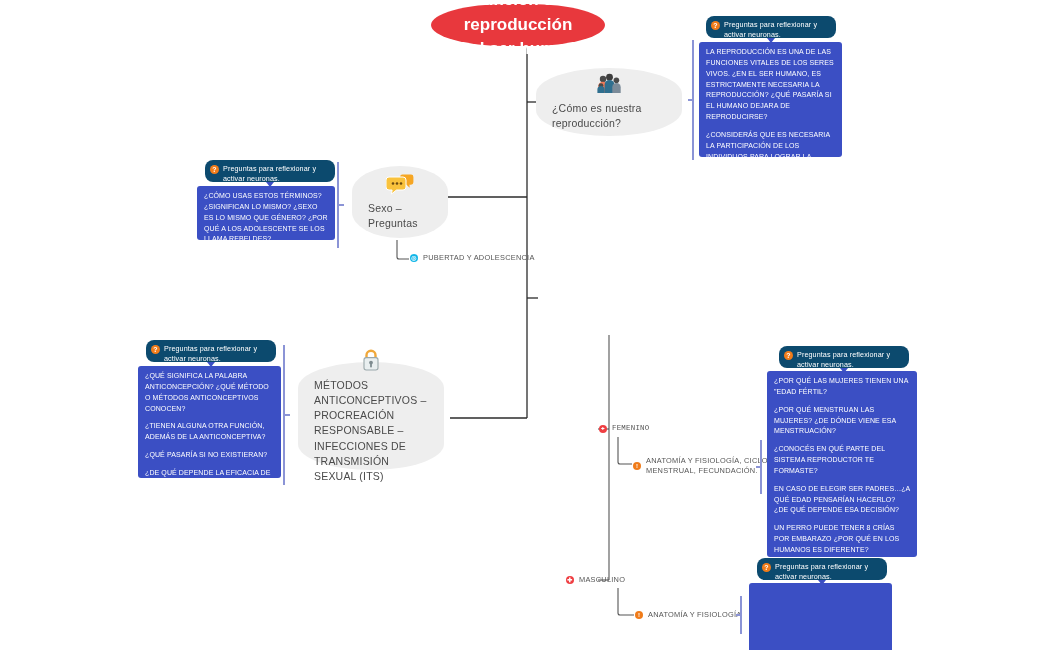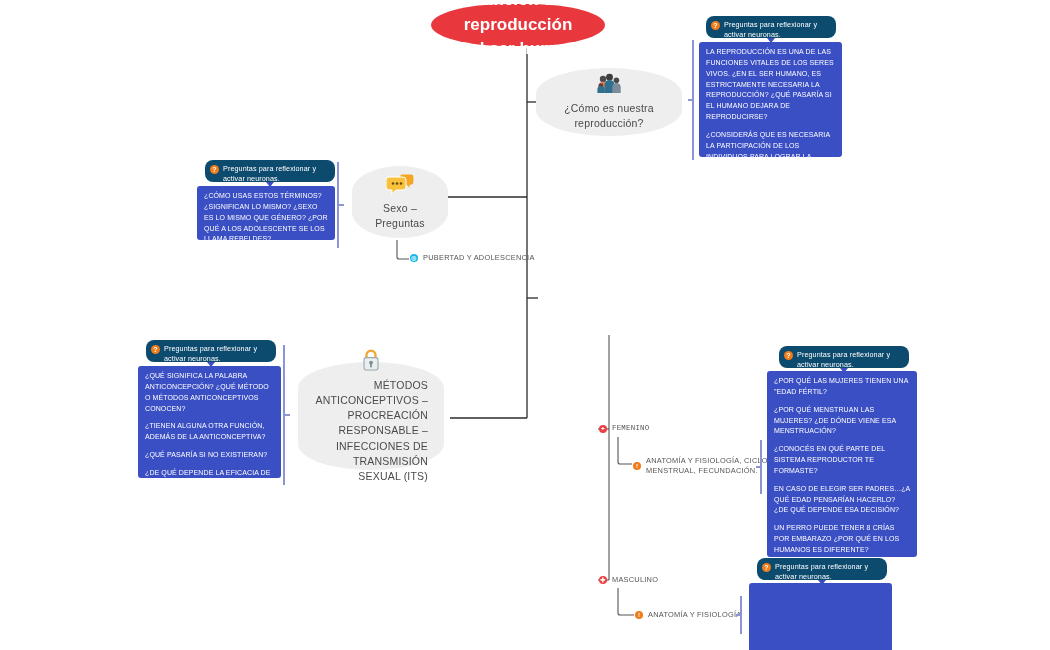--- a/index.html
+++ b/index.html
@@ -36,24 +36,23 @@
     box-sizing:border-box;
     display:flex;flex-direction:column;
     align-items:center;justify-content:center;
     padding:10px 16px;
     color:#4a4a4a;
   }
   .topic .ico{margin-bottom:6px;line-height:0;}
   .topic .tlabel{
     font-size:10.5px;
     line-height:1.45;
-    text-align:center;
     letter-spacing:.2px;
   }
-  .topic.big .tlabel{text-align:right;}
+  .topic.big .tlabel{text-align:left;}
 
   
   .leaf{
     position:absolute;
     display:flex;align-items:center;gap:5px;
     font-size:7.4px;
     color:#555;
     letter-spacing:.25px;
     line-height:1.35;
     white-space:nowrap;
@@ -249,21 +248,21 @@
     <span class="bullet" style="background:#ef3e42;">✚</span>
     <span class="ltxt">FEMENINO</span>
   </div>
 
   <div class="leaf" style="left:633px;top:456px;">
     <span class="bullet" style="background:#f07c1a;">!</span>
     <span class="ltxt">ANATOMÍA Y FISIOLOGÍA, CICLO
 MENSTRUAL, FECUNDACIÓN.</span>
   </div>
 
-  <div class="leaf" style="left:599px;top:575px;">
+  <div class="leaf" style="left:566px;top:575px;">
     <span class="bullet" style="background:#ef3e42;">✚</span>
     <span class="ltxt">MASCULINO</span>
   </div>
 
   <div class="leaf" style="left:635px;top:610px;">
     <span class="bullet" style="background:#f07c1a;">!</span>
     <span class="ltxt">ANATOMÍA Y FISIOLOGÍA</span>
   </div>
 
   <div class="bracket" style="left:760px;top:440px;height:54px;">

